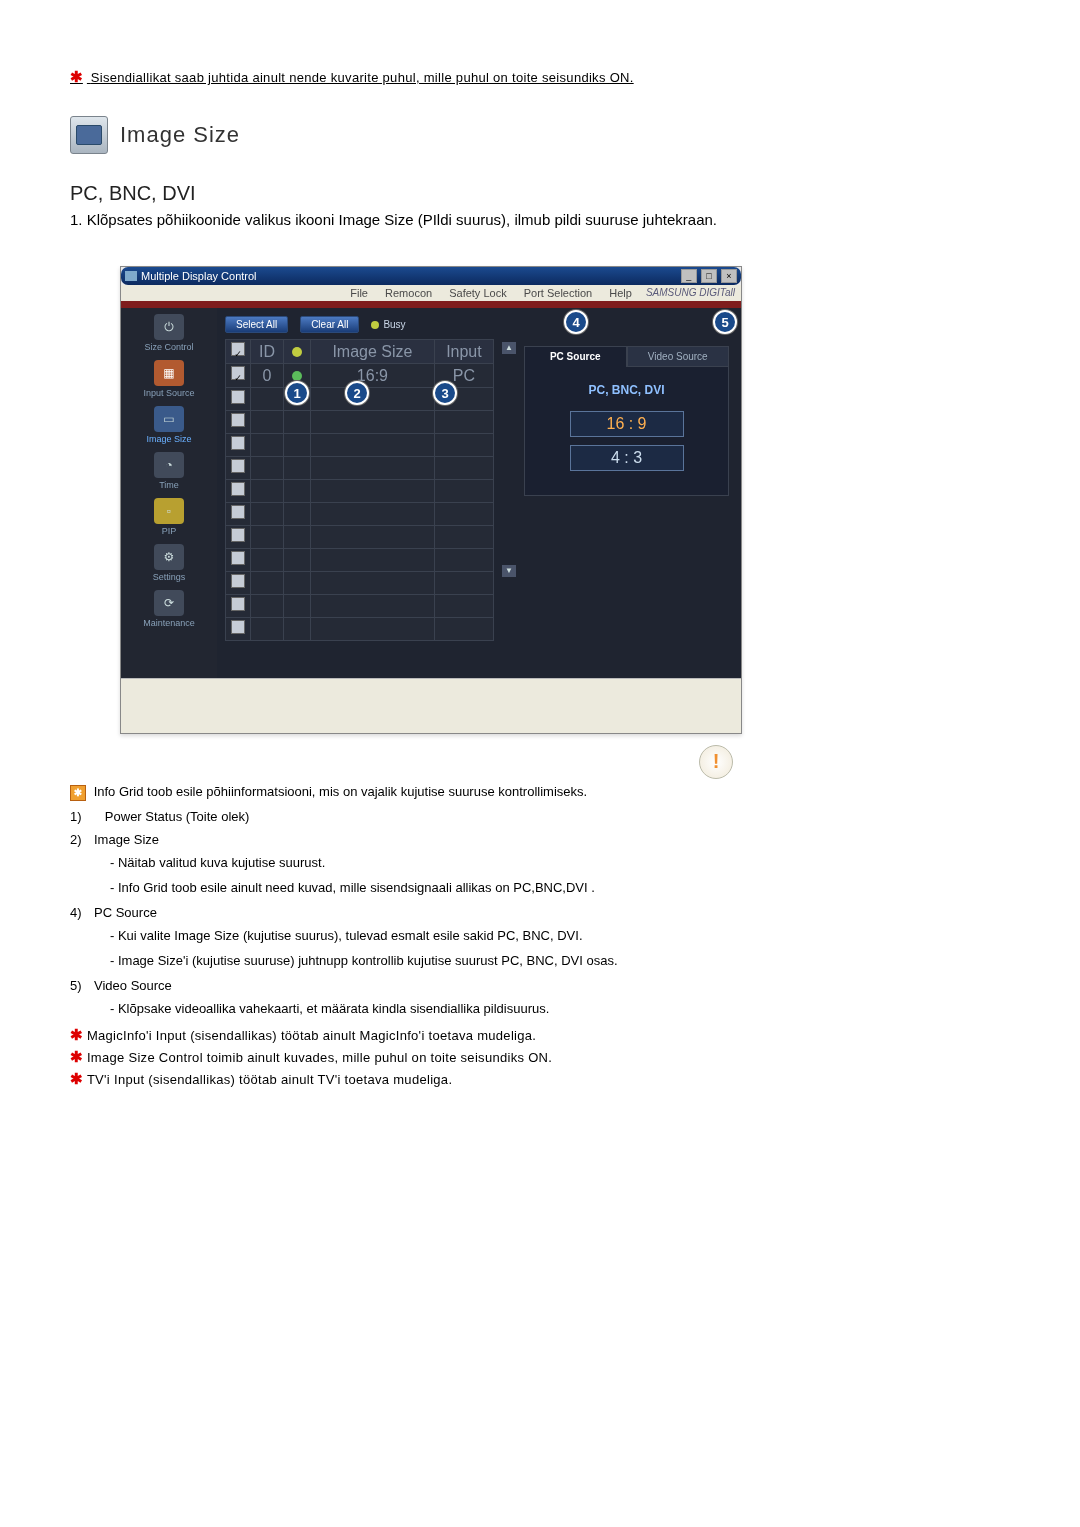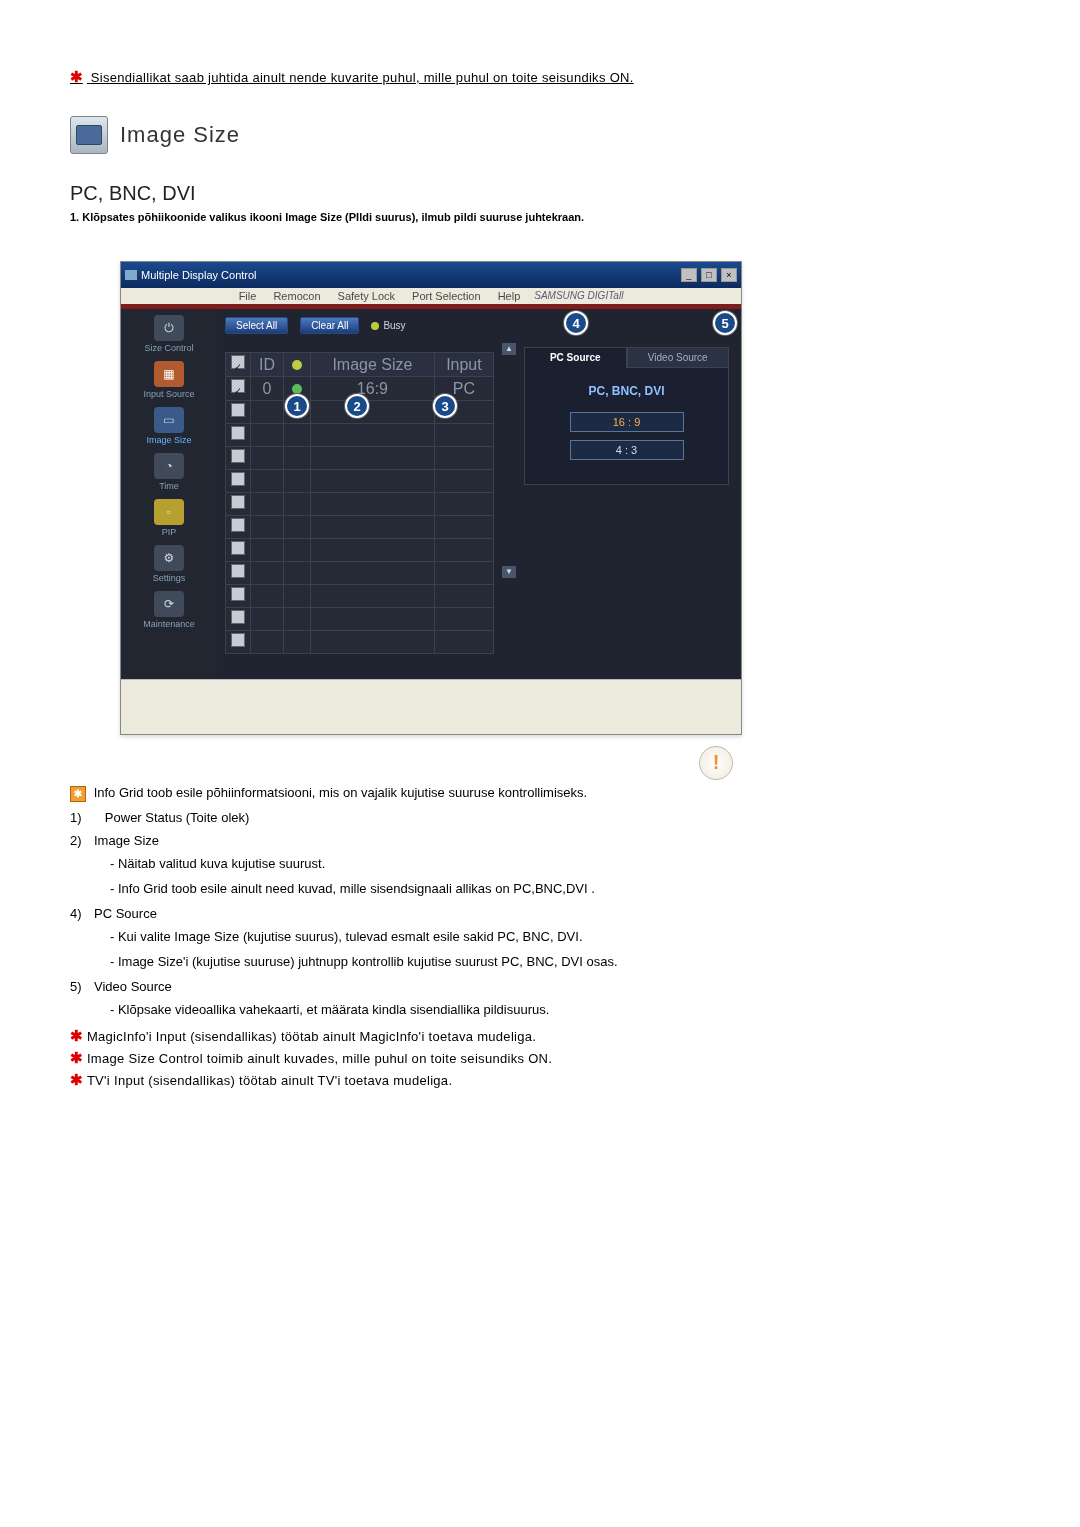--- a/index.html
+++ b/index.html
@@ -51,54 +51,54 @@
     color: #333;
     letter-spacing: 1px;
   }
   .subheading {
     font-size: 20px;
     color: #222;
     margin: 18px 0 6px 0;
   }
   .numlist {
     margin: 4px 0 12px 0;
-    font-size: 11px;
-    font-weight: bold;
+    font-size: 15px;
   }
 
   
   .app-window {
     margin: 38px auto 50px 50px;
     width: 620px;
     border: 1px solid #888;
     background: #eaeaea;
     box-shadow: 0 2px 4px rgba(0,0,0,0.15);
     font-size: 11px;
   }
   .titlebar {
     background: linear-gradient(180deg,#1b4a8f,#0c2a5f);
-    height: 26px;
+    height: 18px;
     display: flex;
     align-items: center;
     justify-content: space-between;
     padding: 0 4px;
     color: #fff;
+    border-radius: 7px;
   }
   .titlebar-left { display:flex; align-items:center; gap:4px; }
   .titlebar-icon { width:12px; height:10px; background:#7faacc; }
   .titlebar-ctrls span {
     display:inline-block; width:14px; height:12px; background:#c0c0c0; color:#000;
     text-align:center; line-height:12px; font-size:9px; margin-left:1px; border:1px solid #999;
   }
   .menubar {
     background: #eceadd;
-    border-bottom: 5px solid #7f1d1d;
+    border-bottom: 7px solid #7f1d1d;
     padding: 2px 6px;
     display:flex;
-    justify-content:center;
+    justify-content:flex-end;
     color:#4a4a4a;
     font-size: 11px;
   }
   .menubar-left span { margin-right: 14px; }
   .menubar-right { color:#5a5a7a; font-style:italic; font-size:10px; }
   .app-body {
     display:flex;
     background:#222631;
     height: 370px;
   }
@@ -125,21 +125,21 @@
     flex:1;
     background:#1f2430;
     display:flex;
     padding:8px 4px 0 0;
     gap:0;
   }
   .grid-area {
     flex:1;
     padding:0 8px;
   }
-  .btn-row { display:flex; align-items:center; gap:12px; margin-bottom:18px; }
+  .btn-row { display:flex; align-items:center; gap:12px; margin-bottom:6px; }
   .blue-btn {
     background:linear-gradient(180deg,#4c7ac2,#1a3d78);
     color:#fff; font-size:10px; padding:2px 10px;
     border:1px solid #2b4a7a; border-radius:2px;
   }
   .busy { display:flex; align-items:center; gap:4px; color:#c9d6e6; font-size:10px;text-align:right; }
   .busy-dot { width:8px;height:8px;border-radius:50%;background:#c0cc40; }
   table.grid {
     width: 100%;
     border-collapse: collapse;
@@ -181,21 +181,21 @@
     border:1px solid #3a414f; background:#2a3244; color:#a0b0c0;
   }
   .tab.active { background:#1a2030; color:#fff; font-weight:bold; border-bottom:none; }
   .panel-body {
     border:1px solid #3a414f; border-top:none;
     background:#1a2030; padding:16px 10px; text-align:center;
   }
   .panel-title { color:#8fc0ff; font-weight:bold; font-size:12px; margin-bottom:14px; }
   .ratio-btn {
     display:block; margin:8px auto; width:80px; padding:3px 16px;
-    background:#1c2a44; border:1px solid #5a749a; color:#cde; font-size:11px;
+    background:#1c2a44; border:1px solid #5a749a; color:#cde; font-size:16px;
   }
   .ratio-btn.active { color:#ffb050; }
   .warn-icon {
     position:absolute; right:8px; bottom:-46px;
     width:32px;height:32px;border-radius:50%;
     background:radial-gradient(circle,#fff,#f0e9d8);border:1px solid #bba;
     color:#f09030;font-size:20px;font-weight:bold;text-align:center;line-height:30px;
   }
   .app-footer { height:54px;background:#eceadd; border-top:1px solid #bbb; position:relative; }
   .scroll-up, .scroll-dn {

